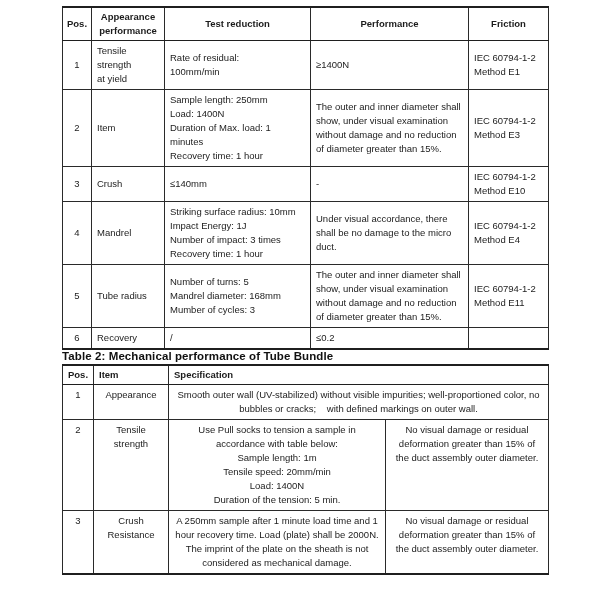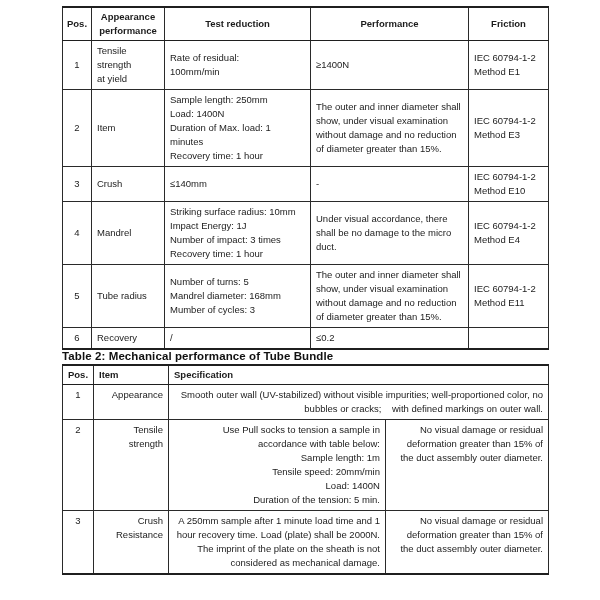--- a/index.html
+++ b/index.html
@@ -21,21 +21,21 @@
     border:1px solid #2a2a2a;
     font-size:9.5px; line-height:14px;
     padding:3px 5px;
     overflow:hidden;
   }
   th {
     font-weight:bold; text-align:center; vertical-align:middle;
     padding:2px 3px; border-bottom:1.5px solid #1f1f1f;
   }
   .t1 td { vertical-align:middle; white-space:pre-wrap; text-align:left; }
-  .t2 td { vertical-align:top;    white-space:pre-wrap; text-align:right; }
+  .t2 td { vertical-align:top;    white-space:pre-wrap; text-align:center; }
   td.pos { text-align:center; }
   .t2 th.left { text-align:left; padding:0 5px; }
 </style>
 </head>
 <body>
 
 <div class="doc">
 
 
   <table class="t1">

